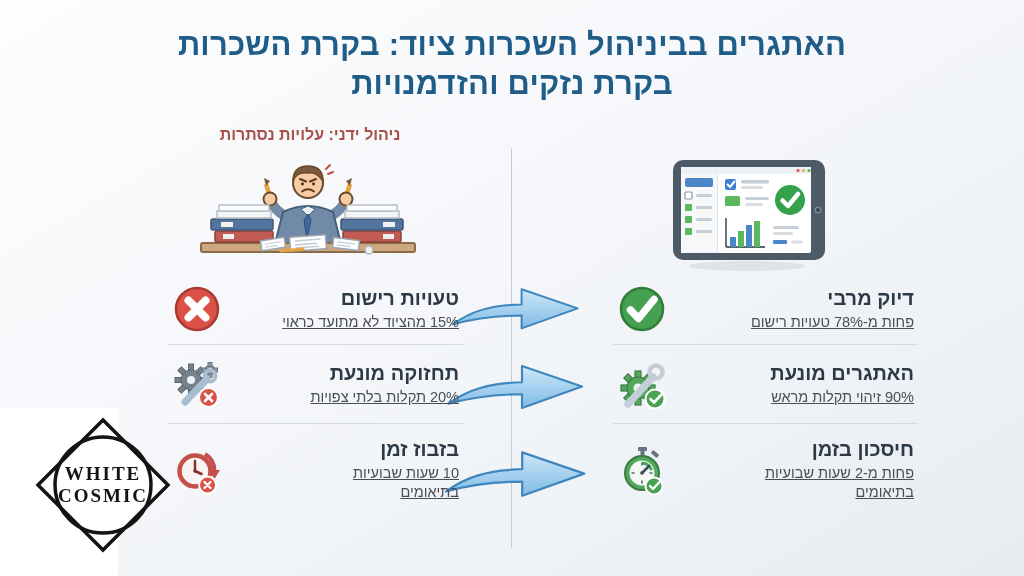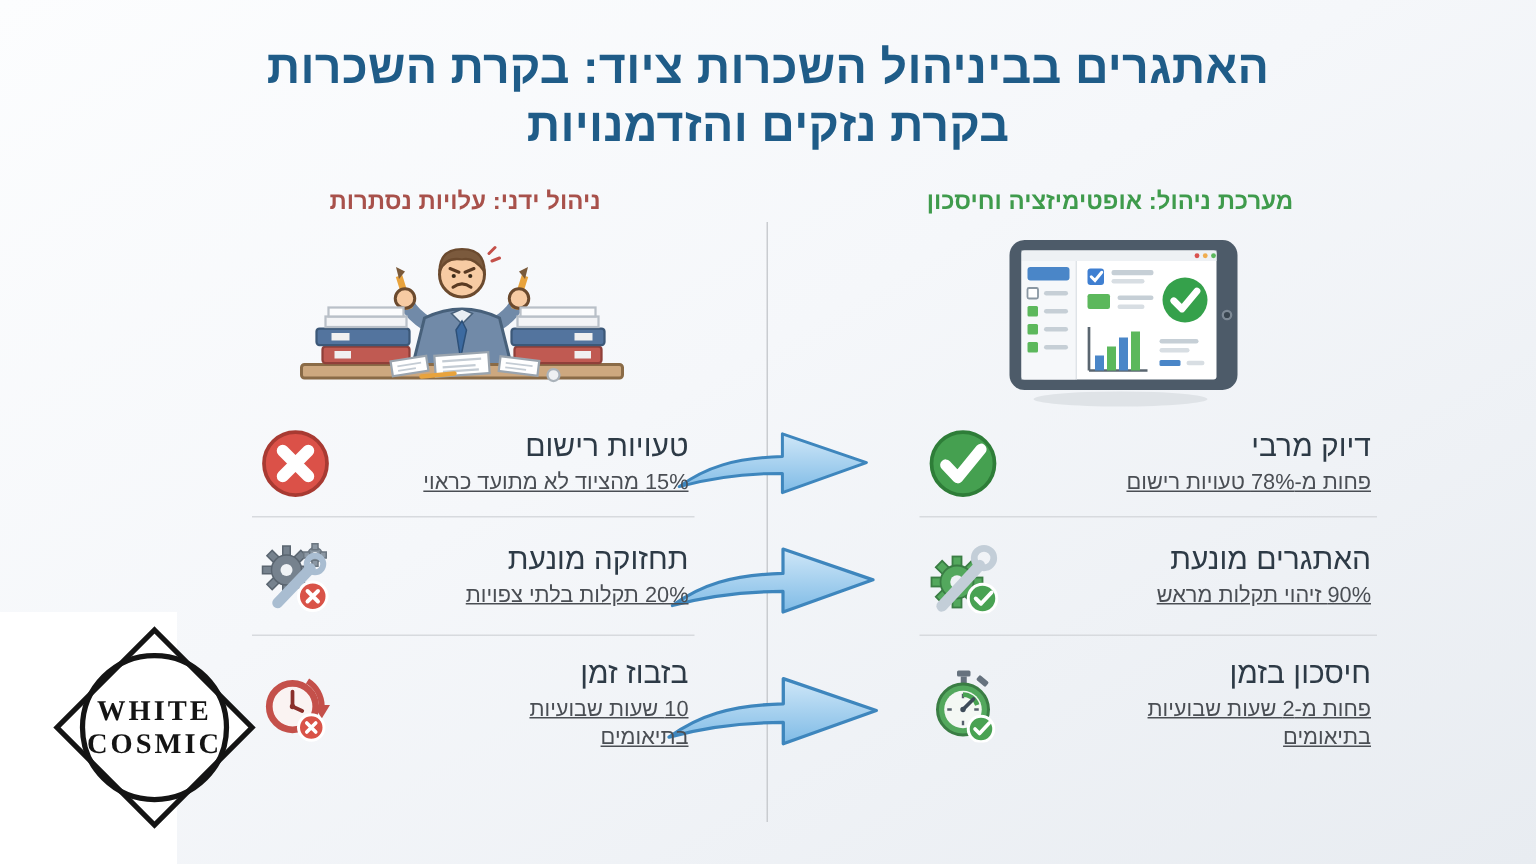--- a/index.html
+++ b/index.html
@@ -29,21 +29,21 @@
   .illus.tablet{ left:655px; top:158px; }
   .rows{ position:absolute; display:flex; flex-direction:column; }
   .rows.manual{ left:168px; top:274px; width:295px; }
   .rows.system{ left:613px; top:274px; width:305px; }
   .row{
     display:flex; align-items:center; gap:16px;
     padding:10px 4px;
   }
   .row.sep{ border-bottom:1px solid #d7dade; }
   .row .txt{ flex:1; direction:rtl; text-align:right; }
-  .row .t{ font-size:20px; font-weight:400; color:#2d3a46; line-height:1.15; }
+  .row .t{ font-size:20px; font-weight:700; color:#2d3a46; line-height:1.15; }
   .row .s{ font-size:14.5px; color:#4a4e54; margin-top:3px; line-height:1.3; white-space:pre-line;text-decoration:underline; }
   .icon50{ width:50px; height:50px; flex:0 0 50px; }
   .arrow{ position:absolute; width:158px; }
   .arrow.a1{ left:437px; top:278px; }
   .arrow.a2{ left:437px; top:354px; }
   .arrow.a3{ left:437px; top:440px; }
   .logo-patch{
     position:absolute; left:0; top:408px; width:118px; height:168px;
     background:#ffffff;
   }
@@ -55,21 +55,20 @@
 </style>
 </head>
 <body>
 
 <div class="stage">
 
   <div class="main-title">האתגרים בביניהול השכרות ציוד: בקרת השכרות
 בקרת נזקים והזדמנויות</div>
 
   <div class="col-header manual">ניהול ידני: עלויות נסתרות</div>
-  <div class="col-header system">מערכת ניהול: אופטימיזציה וחיסכון</div>
 
   <div class="divider"></div>
 
   <svg class="illus man" width="250" height="125" viewBox="0 0 250 125">
 
     <path d="M102,66 Q92,60 88,52" stroke="#718aa8" stroke-width="10" stroke-linecap="round" fill="none"></path>
     <path d="M148,66 Q158,60 162,52" stroke="#718aa8" stroke-width="10" stroke-linecap="round" fill="none"></path>
     <path d="M100,62 Q125,50 150,62 L158,94 L92,94 Z" fill="#718aa8" stroke="#47607a" stroke-width="2"></path>
     <polygon points="118,59 125,66 132,59 125,56" fill="#e8eef4" stroke="#47607a" stroke-width="1"></polygon>
     <polygon points="125,64 121,70 124,89 128,70" fill="#3c6aa0" stroke="#2d5078" stroke-width="1"></polygon>

